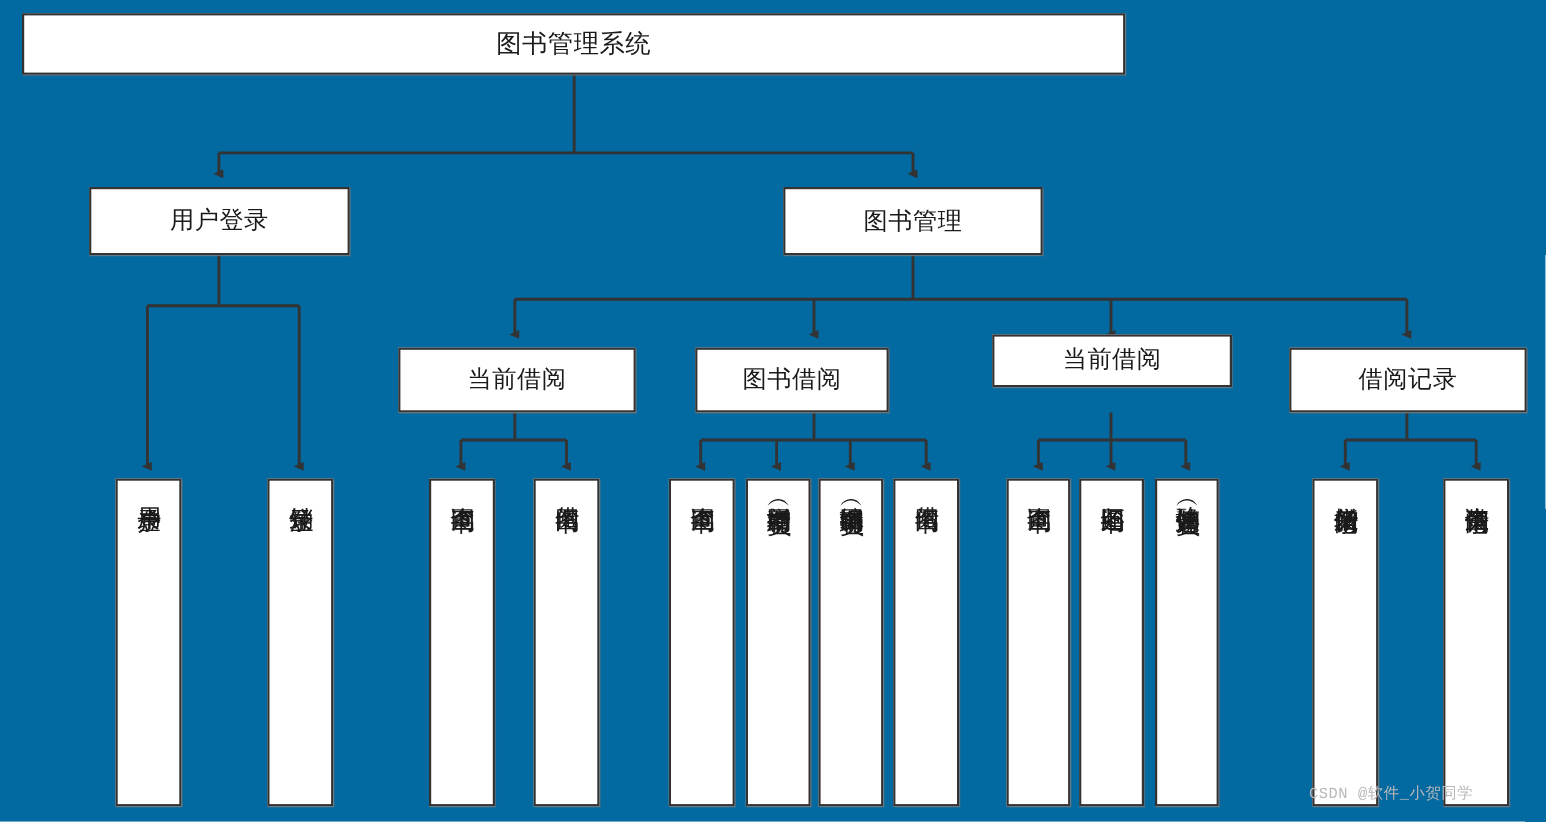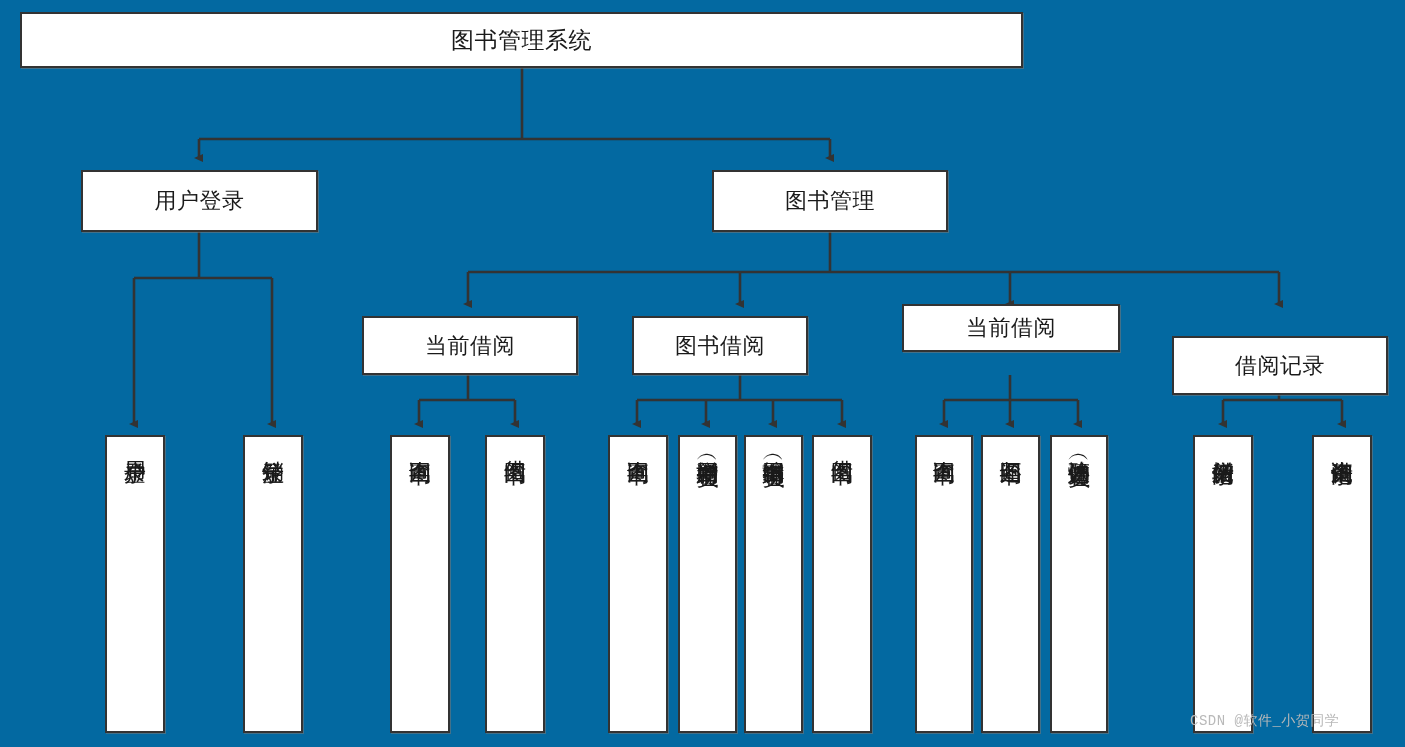--- a/index.html
+++ b/index.html
@@ -149,21 +149,21 @@
 
   <div class="node horiz" style="left:362px; top:316px; width:216px; height:59px;">
     <span class="node-label">当前借阅</span>
   </div>
   <div class="node horiz" style="left:632px; top:316px; width:176px; height:59px;">
     <span class="node-label">图书借阅</span>
   </div>
   <div class="node horiz" style="left:902px; top:304px; width:218px; height:48px;">
     <span class="node-label">当前借阅</span>
   </div>
-  <div class="node horiz" style="left:1172px; top:316px; width:216px; height:59px;margin-top:20px;">
+  <div class="node horiz" style="left:1172px; top:316px; width:216px; height:59px;">
     <span class="node-label">借阅记录</span>
   </div>
 
   <div class="node leaf" style="left:105px; top:435px; width:60px; height:298px;">
     <span class="node-label">用户登录</span>
   </div>
   <div class="node leaf" style="left:243px; top:435px; width:60px; height:298px;">
     <span class="node-label">注销登录</span>
   </div>
 

